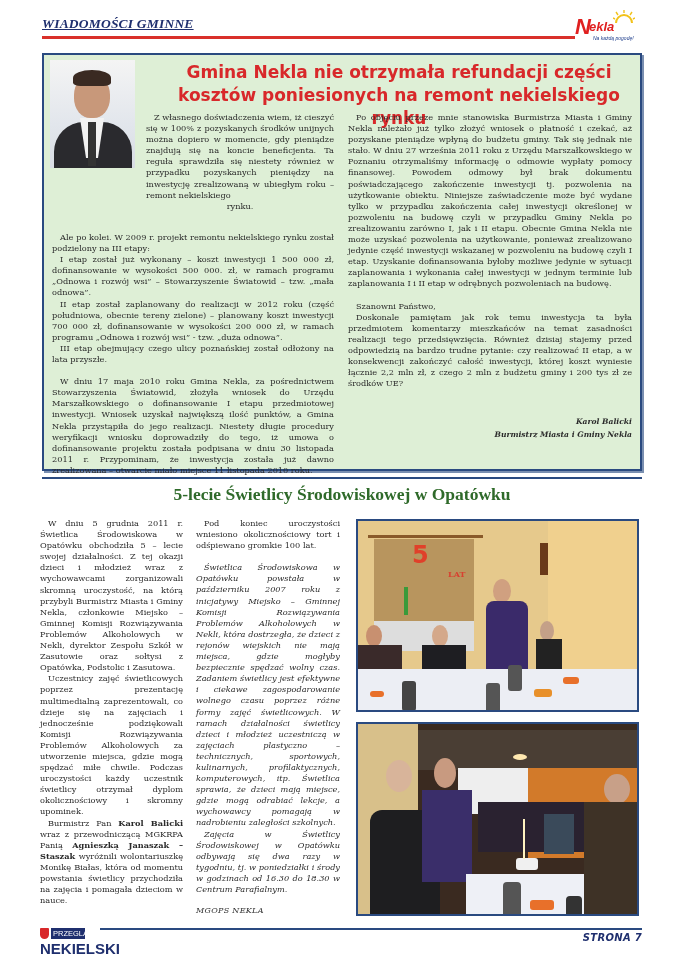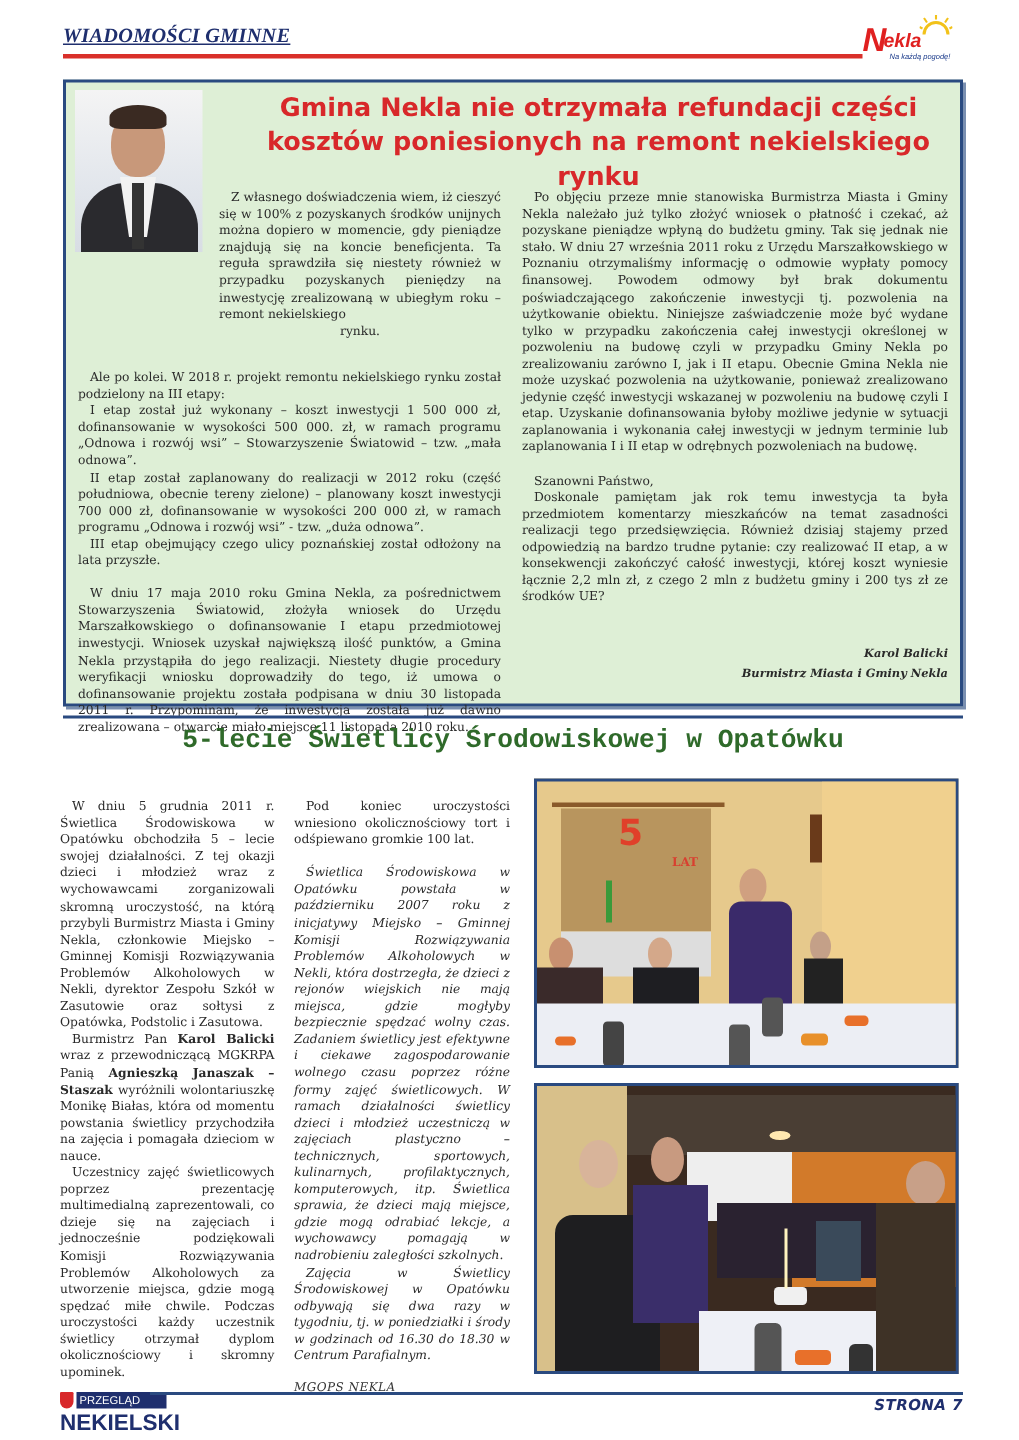--- a/index.html
+++ b/index.html
@@ -18,49 +18,49 @@
   
   .box1 { position: absolute; left: 42px; top: 53px; width: 600px; height: 418px; background: #deefd6; border: 2px solid #2a4a80; box-shadow: 2px 2px 0 #7a8fb0; }
   .portrait { position: absolute; left: 6px; top: 5px; width: 85px; height: 108px; background: linear-gradient(180deg,#f4f4f4 0%,#e2e6ec 60%,#d8dde4 100%); overflow: hidden; }
   .p-head { position: absolute; left: 24px; top: 14px; width: 36px; height: 44px; border-radius: 48% 48% 45% 45%; background: #c8987a; }
   .p-hair { position: absolute; left: 23px; top: 10px; width: 38px; height: 16px; border-radius: 50% 50% 20% 20%; background: #3a2a22; }
   .p-suit { position: absolute; left: 4px; top: 62px; width: 78px; height: 50px; border-radius: 30px 30px 0 0; background: #2a2a2e; }
   .p-shirt { position: absolute; left: 30px; top: 58px; width: 24px; height: 40px; background: #f2f2f2; clip-path: polygon(0 0,100% 0,75% 100%,25% 100%); }
   .p-tie { position: absolute; left: 38px; top: 62px; width: 8px; height: 44px; background: #333; }
 
   .a1-title { position: absolute; left: 120px; top: 6px; width: 470px; text-align: center; font-family: "DejaVu Sans", sans-serif; font-weight: bold; font-size: 17px; line-height: 23px; color: #d8282a; }
-  .txt { font-family: "DejaVu Serif", serif; font-size: 8.2px; line-height: 11.1px; color: #2a2a2a; text-align: justify; margin-top: 14px; }
+  .txt { font-family: "DejaVu Serif", serif; font-size: 8.2px; line-height: 11.1px; color: #2a2a2a; text-align: justify; }
   .txt p { text-indent: 8px; }
   .a1-lead { position: absolute; left: 102px; top: 57px; width: 188px; }
   .a1-colL { position: absolute; left: 8px; top: 177px; width: 282px; }
   .a1-colR { position: absolute; left: 304px; top: 57px; width: 284px; }
   .center { text-align: center; text-indent: 0 !important; }
   .gap { height: 11px; }
   .sign { text-align: right; font-style: italic; font-weight: bold; font-size: 7.6px; line-height: 13px; }
 
   .rule2 { position: absolute; left: 42px; top: 477px; width: 600px; height: 2px; background: #2a4a80; }
 
   
-  .a2-title { position: absolute; left: 42px; top: 484px; width: 600px; text-align: center; font-family: Liberation Mono, monospace; font-weight: bold; font-size: 17.5px; color: #2f6a2a; }
+  .a2-title { position: absolute; left: 42px; top: 484px; width: 600px; text-align: center; font-family: Liberation Serif, serif; font-weight: bold; font-size: 17.5px; color: #2f6a2a; }
   .a2-c1 { position: absolute; left: 40px; top: 518px; width: 143px; }
   .a2-c2 { position: absolute; left: 196px; top: 518px; width: 144px; }
   .a2-c2 i { font-style: italic; }
   .src { font-style: italic; font-size: 8px; margin-top: 10px; color: #333; letter-spacing: .3px; }
 
   
   .photo { position: absolute; border: 2px solid #2a4a80; overflow: hidden; }
   .ph1 { left: 356px; top: 519px; width: 283px; height: 193px; background: #e6c98c; }
   .ph2 { left: 356px; top: 722px; width: 283px; height: 194px; background: #3a2a20; }
   .ph-el { position: absolute; }
 
   
   .ftr-rule { position: absolute; left: 100px; top: 928px; width: 542px; height: 2px; background: #2a4a80; }
   .ftr-logo { position: absolute; left: 40px; top: 928px; width: 62px; height: 26px; }
   .ftr-shield { position: absolute; left: 0; top: 0; width: 9px; height: 11px; background: #d8282a; border-radius: 1px 1px 5px 5px; }
-  .ftr-prz { position: absolute; left: 11px; top: 0; width: 60px; height: 11px; background: #1f2f6e; color: #fff; font-family: "Liberation Sans", sans-serif; font-size: 7.5px; line-height: 11px; padding-left: 2px; }
+  .ftr-prz { position: absolute; left: 11px; top: 0; width: 34px; height: 11px; background: #1f2f6e; color: #fff; font-family: "Liberation Sans", sans-serif; font-size: 7.5px; line-height: 11px; padding-left: 2px; }
   .ftr-nek { position: absolute; left: 0; top: 12px; font-family: "Liberation Sans", sans-serif; font-weight: bold; font-size: 15px; color: #1f2f6e; }
   .ftr-page { position: absolute; right: 37px; top: 932px; font-family: "DejaVu Sans", sans-serif; font-style: italic; font-weight: bold; font-size: 10px; color: #1f2f6e; letter-spacing: .3px; }
 </style>
 </head>
 <body>
 
 <div class="hdr-title">WIADOMOŚCI GMINNE</div>
 <div class="hdr-rule"></div>
 <div class="logo">
   <span class="logo-n">N</span>
@@ -87,21 +87,21 @@
     <div class="p-hair"></div>
   </div>
   <div class="a1-title">Gmina Nekla nie otrzymała refundacji części kosztów poniesionych na remont nekielskiego rynku</div>
 
   <div class="txt a1-lead">
     <p>Z własnego doświadczenia wiem, iż cieszyć się w 100% z pozyskanych środków unijnych można dopiero w momencie, gdy pieniądze znajdują się na koncie beneficjenta. Ta reguła sprawdziła się niestety również w przypadku pozyskanych pieniędzy na inwestycję zrealizowaną w ubiegłym roku – remont nekielskiego</p>
     <p class="center">rynku.</p>
   </div>
 
   <div class="txt a1-colL">
-    <p>Ale po kolei. W 2018 r. projekt remontu nekielskiego rynku został podzielony na III etapy:</p>
+    <p>Ale po kolei. W 2009 r. projekt remontu nekielskiego rynku został podzielony na III etapy:</p>
     <p>I etap został już wykonany – koszt inwestycji 1 500 000 zł, dofinansowanie w wysokości 500 000. zł, w ramach programu „Odnowa i rozwój wsi” – Stowarzyszenie Światowid – tzw. „mała odnowa”.</p>
     <p>II etap został zaplanowany do realizacji w 2012 roku (część południowa, obecnie tereny zielone) – planowany koszt inwestycji 700 000 zł, dofinansowanie w wysokości 200 000 zł, w ramach programu „Odnowa i rozwój wsi” - tzw. „duża odnowa”.</p>
     <p>III etap obejmujący czego ulicy poznańskiej został odłożony na lata przyszłe.</p>
     <div class="gap"></div>
     <p>W dniu 17 maja 2010 roku Gmina Nekla, za pośrednictwem Stowarzyszenia Światowid, złożyła wniosek do Urzędu Marszałkowskiego o dofinansowanie I etapu przedmiotowej inwestycji. Wniosek uzyskał największą ilość punktów, a Gmina Nekla przystąpiła do jego realizacji. Niestety długie procedury weryfikacji wniosku doprowadziły do tego, iż umowa o dofinansowanie projektu została podpisana w dniu 30 listopada 2011 r. Przypominam, że inwestycja została już dawno zrealizowana – otwarcie miało miejsce 11 listopada 2010 roku.</p>
   </div>
 
   <div class="txt a1-colR">
     <p>Po objęciu przeze mnie stanowiska Burmistrza Miasta i Gminy Nekla należało już tylko złożyć wniosek o płatność i czekać, aż pozyskane pieniądze wpłyną do budżetu gminy. Tak się jednak nie stało. W dniu 27 września 2011 roku z Urzędu Marszałkowskiego w Poznaniu otrzymaliśmy informację o odmowie wypłaty pomocy finansowej. Powodem odmowy był brak dokumentu poświadczającego zakończenie inwestycji tj. pozwolenia na użytkowanie obiektu. Niniejsze zaświadczenie może być wydane tylko w przypadku zakończenia całej inwestycji określonej w pozwoleniu na budowę czyli w przypadku Gminy Nekla po zrealizowaniu zarówno I, jak i II etapu. Obecnie Gmina Nekla nie może uzyskać pozwolenia na użytkowanie, ponieważ zrealizowano jedynie część inwestycji wskazanej w pozwoleniu na budowę czyli I etap. Uzyskanie dofinansowania byłoby możliwe jedynie w sytuacji zaplanowania i wykonania całej inwestycji w jednym terminie lub zaplanowania I i II etap w odrębnych pozwoleniach na budowę.</p>
     <div class="gap"></div>
@@ -112,24 +112,24 @@
     <div class="sign">Burmistrz Miasta i Gminy Nekla</div>
   </div>
 </div>
 
 <div class="rule2"></div>
 
 <div class="a2-title">5-lecie Świetlicy Środowiskowej w Opatówku</div>
 
 <div class="txt a2-c1">
   <p>W dniu 5 grudnia 2011 r. Świetlica Środowiskowa w Opatówku obchodziła 5 – lecie swojej działalności. Z tej okazji dzieci i młodzież wraz z wychowawcami zorganizowali skromną uroczystość, na którą przybyli Burmistrz Miasta i Gminy Nekla, członkowie Miejsko – Gminnej Komisji Rozwiązywania Problemów Alkoholowych w Nekli, dyrektor Zespołu Szkół w Zasutowie oraz sołtysi z Opatówka, Podstolic i Zasutowa.</p>
+  <p>Uczestnicy zajęć świetlicowych poprzez prezentację multimedialną zaprezentowali, co dzieje się na zajęciach i jednocześnie podziękowali Komisji Rozwiązywania Problemów Alkoholowych za utworzenie miejsca, gdzie mogą spędzać miłe chwile. Podczas uroczystości każdy uczestnik świetlicy otrzymał dyplom okolicznościowy i skromny upominek.</p>
   <p>
     <span>Burmistrz Pan </span><b>Karol Balicki</b><span> wraz z przewodniczącą MGKRPA Panią </span><b>Agnieszką Janaszak – Staszak</b><span> wyróżnili wolontariuszkę Monikę Białas, która od momentu powstania świetlicy przychodziła na zajęcia i pomagała dzieciom w nauce.</span>
   </p>
-  <p>Uczestnicy zajęć świetlicowych poprzez prezentację multimedialną zaprezentowali, co dzieje się na zajęciach i jednocześnie podziękowali Komisji Rozwiązywania Problemów Alkoholowych za utworzenie miejsca, gdzie mogą spędzać miłe chwile. Podczas uroczystości każdy uczestnik świetlicy otrzymał dyplom okolicznościowy i skromny upominek.</p>
 </div>
 
 <div class="txt a2-c2">
   <p>Pod koniec uroczystości wniesiono okolicznościowy tort i odśpiewano gromkie 100 lat.</p>
   <div class="gap"></div>
   <p><i>Świetlica Środowiskowa w Opatówku powstała w październiku 2007 roku z inicjatywy Miejsko – Gminnej Komisji Rozwiązywania Problemów Alkoholowych w Nekli, która dostrzegła, że dzieci z rejonów wiejskich nie mają miejsca, gdzie mogłyby bezpiecznie spędzać wolny czas. Zadaniem świetlicy jest efektywne i ciekawe zagospodarowanie wolnego czasu poprzez różne formy zajęć świetlicowych. W ramach działalności świetlicy dzieci i młodzież uczestniczą w zajęciach plastyczno – technicznych, sportowych, kulinarnych, profilaktycznych, komputerowych, itp. Świetlica sprawia, że dzieci mają miejsce, gdzie mogą odrabiać lekcje, a wychowawcy pomagają w nadrobieniu zaległości szkolnych.</i></p>
   <p><i>Zajęcia w Świetlicy Środowiskowej w Opatówku odbywają się dwa razy w tygodniu, tj. w poniedziałki i środy w godzinach od 16.30 do 18.30 w Centrum Parafialnym.</i></p>
   <div class="src">MGOPS NEKLA</div>
 </div>
 

